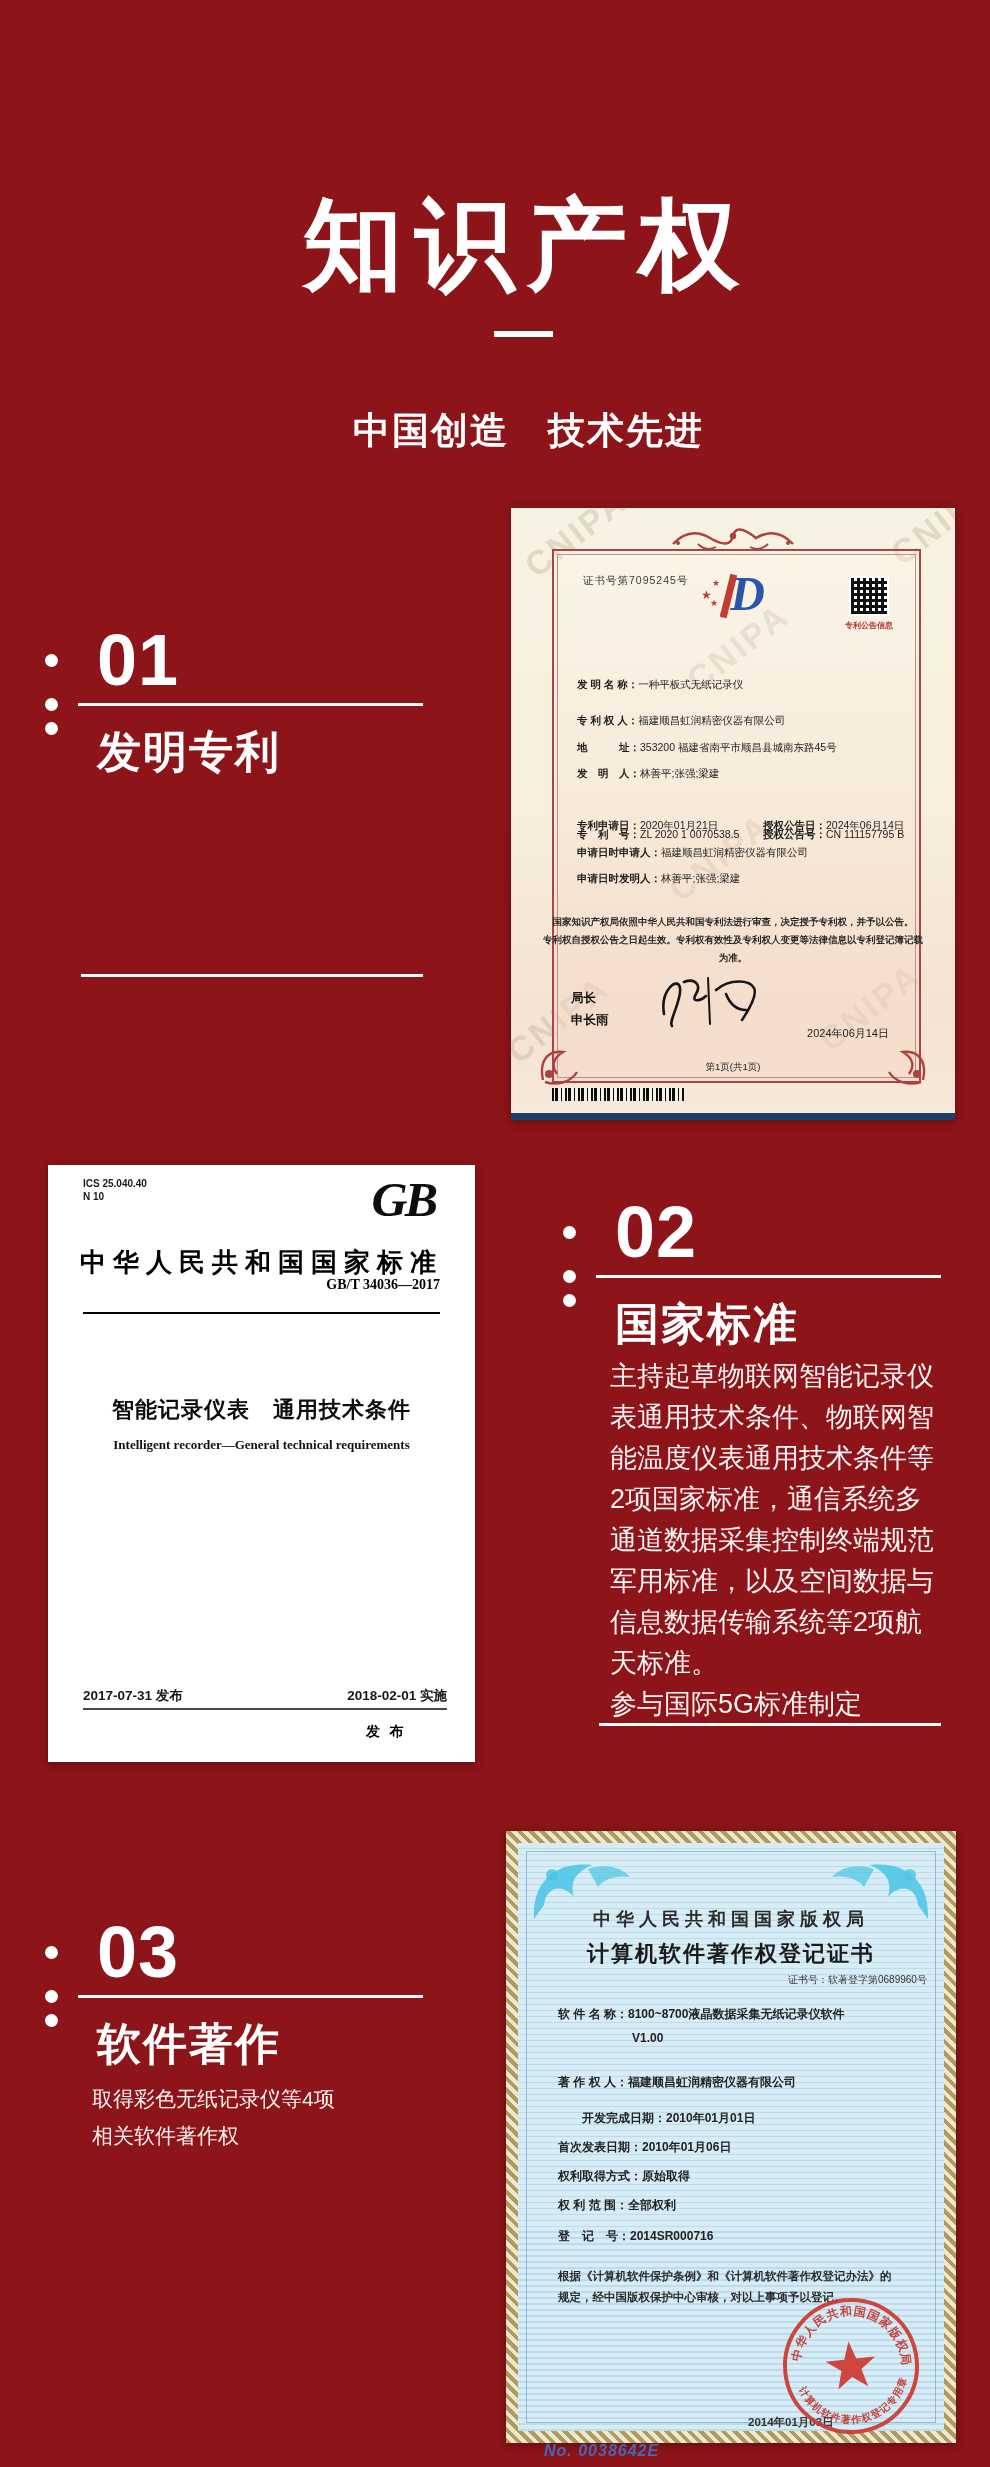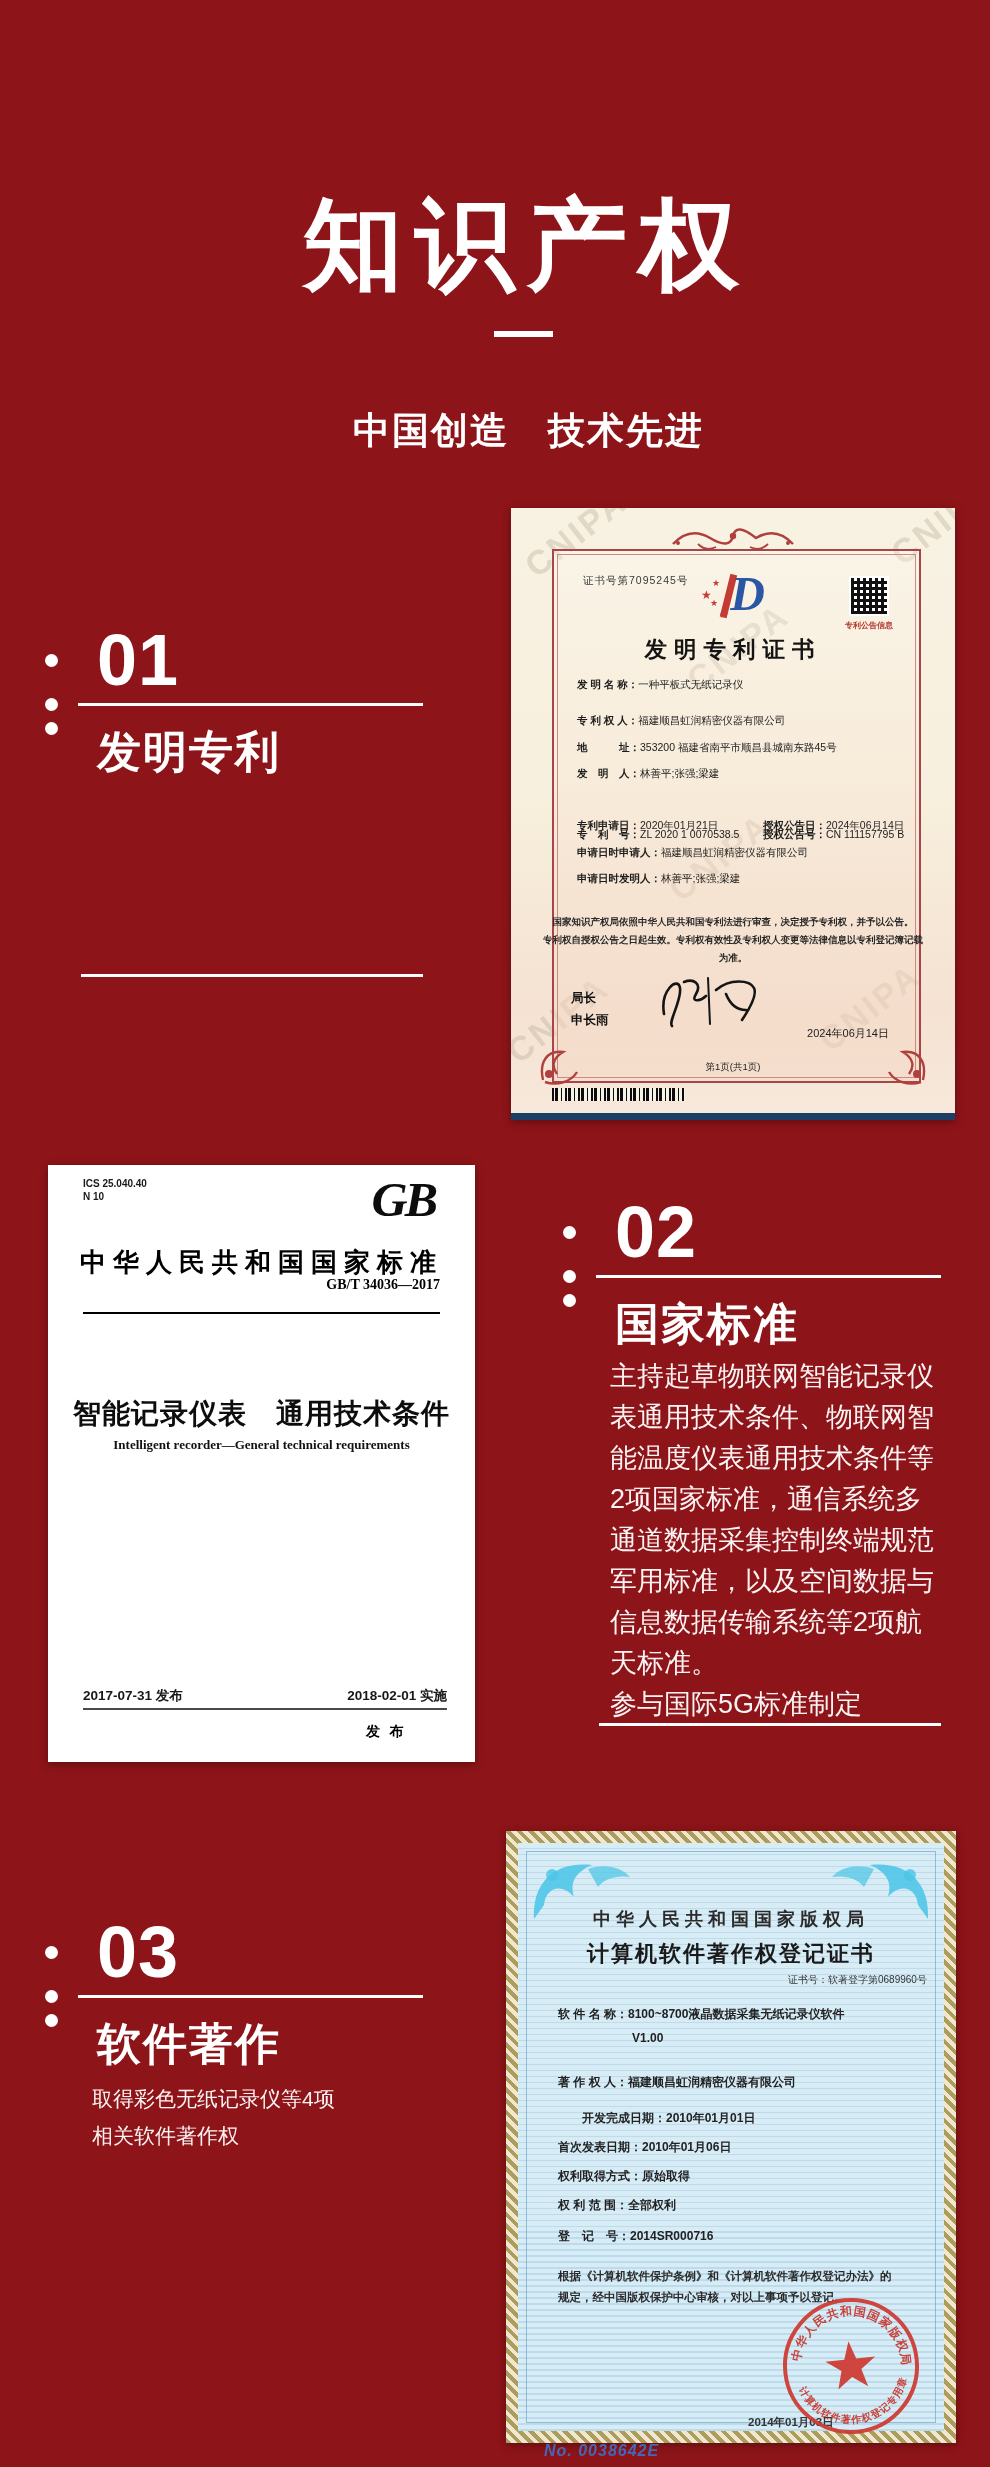--- a/index.html
+++ b/index.html
@@ -92,21 +92,21 @@
      box-shadow:0 2px 8px rgba(0,0,0,.35);color:#000;}
   .gb-ics{position:absolute;left:35px;top:13px;font-size:10px;font-weight:700;
      line-height:1.25;color:#1a1a1a;white-space:pre-line;}
   .gb-logo{position:absolute;right:40px;top:6px;font-size:50px;font-weight:900;font-style:italic;
      letter-spacing:-3px;color:#0d0d0d;font-family:"Liberation Serif",serif;transform:scaleY(.95);}
   .gb-header{position:absolute;left:0;top:72px;width:100%;text-align:center;font-size:26px;
      font-weight:700;letter-spacing:7px;font-family:"Liberation Serif",serif;white-space:nowrap;margin-top:8px;}
   .gb-stdno{position:absolute;right:35px;top:112px;font-size:14px;font-weight:700;
      font-family:"Liberation Serif",serif;}
   .gb-rule1{position:absolute;left:35px;right:35px;top:147px;height:2px;background:#000;}
-  .gb-title-cn{position:absolute;left:0;top:230px;width:100%;text-align:center;font-size:28px;
+  .gb-title-cn{position:absolute;left:0;top:230px;width:100%;text-align:center;font-size:22px;
      font-weight:800;letter-spacing:1px;color:#0d0d0d;}
   .gb-title-en{position:absolute;left:0;top:272px;width:100%;text-align:center;font-size:13px;
      font-weight:700;font-family:"Liberation Serif",serif;color:#111;}
   .gb-issue{position:absolute;left:35px;top:522px;font-size:13.5px;font-weight:700;color:#181818;}
   .gb-impl{position:absolute;right:28px;top:522px;font-size:13.5px;font-weight:700;color:#181818;}
   .gb-rule2{position:absolute;left:35px;right:28px;top:543px;height:2px;background:#4a4a4a;}
   .gb-issuer{position:absolute;left:85px;top:551px;width:228px;text-align:justify;
      font-size:15px;font-weight:700;font-family:"Liberation Serif",serif;color:#0d0d0d;
      line-height:1.22;}
   .gb-issuer .l2{letter-spacing:4.5px;display:block;}
@@ -219,21 +219,20 @@
       <span class="s2">★</span>
       <span class="s3">★</span>
       <span class="s4">★</span>
       <span class="bar"></span>
       <span class="d">D</span>
     </div>
 
     <div class="pc-qr"></div>
     <div class="pc-qr-caption">专利公告信息</div>
 
-    <div class="pc-title">发明专利证书</div>
 
     <div class="pc-rows">
       <div class="pc-row" style="top:170px;">
         <b>发 明 名 称：</b><span>一种平板式无纸记录仪</span>
       </div>
       <div class="pc-row" style="top:206px;">
         <b>专 利 权 人：</b><span>福建顺昌虹润精密仪器有限公司</span>
       </div>
       <div class="pc-row" style="top:233px;">
         <b>地　　　址：</b><span>353200 福建省南平市顺昌县城南东路45号</span>

